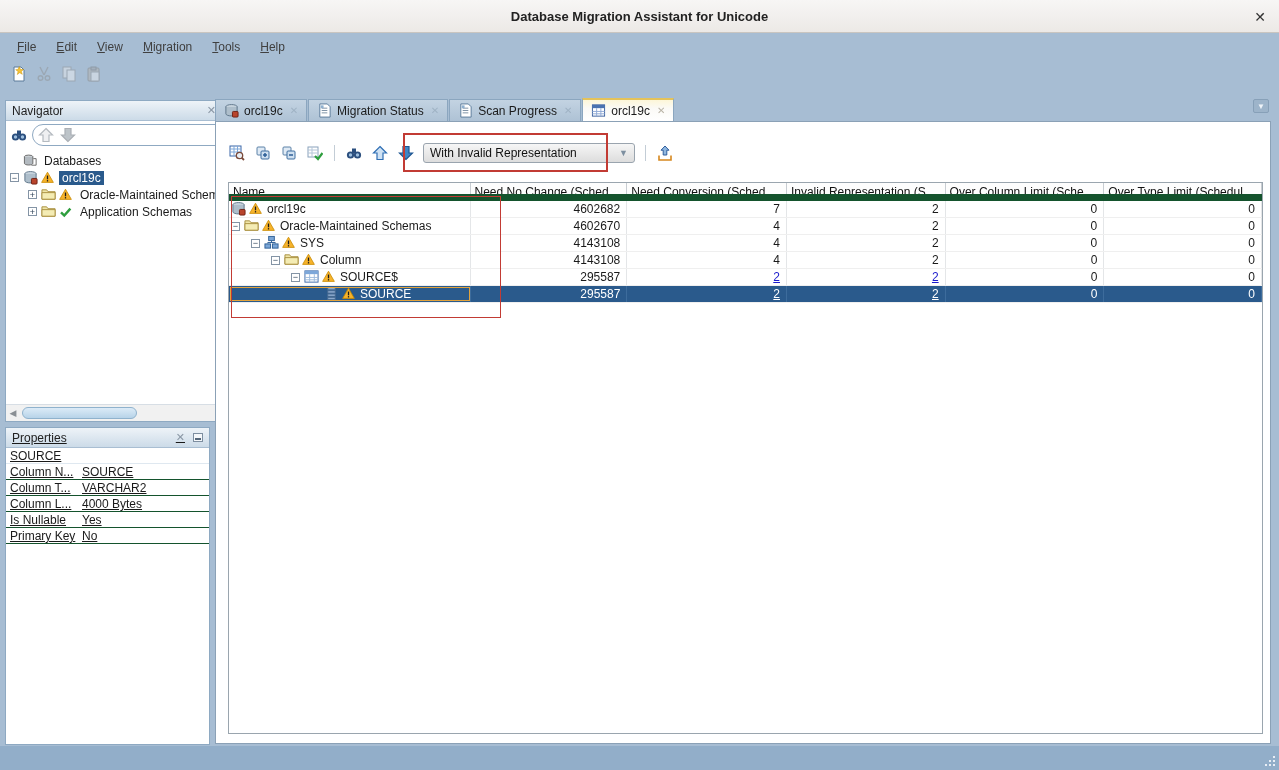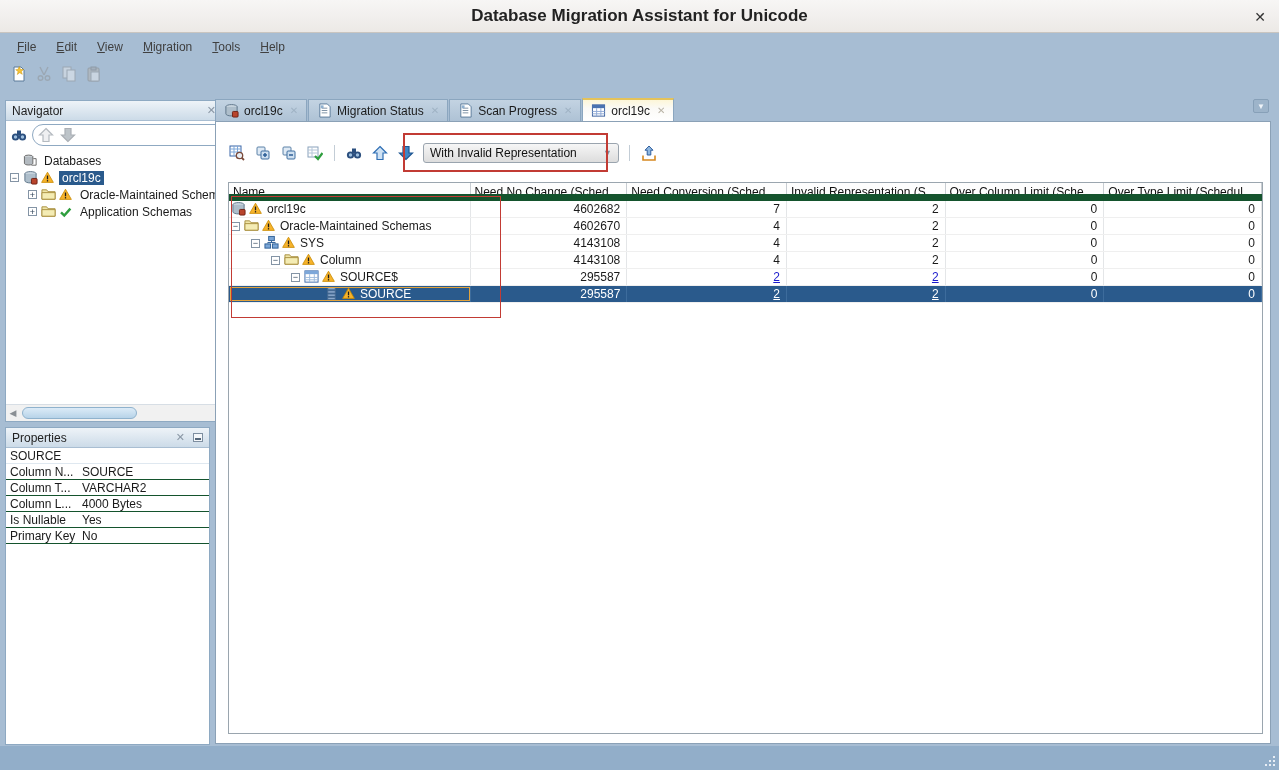--- a/index.html
+++ b/index.html
@@ -4,41 +4,41 @@
 <style>
   * { margin:0; padding:0; box-sizing:border-box; }
   html,body { width:1279px; height:770px; overflow:hidden;
     font-family:"Liberation Sans", sans-serif; font-size:12px; color:#1a1a1a; }
   #window { position:relative; width:1279px; height:770px; background:#a7bdd3; }
 
   
   #titlebar { position:absolute; left:0; top:0; width:1279px; height:33px;
     background:linear-gradient(#f7f6f5,#ece9e6); border-bottom:1px solid #c9c5c0;
     display:flex; align-items:center; justify-content:center; }
-  #titlebar .title { font-weight:bold; font-size:17px; color:#222; }
+  #titlebar .title { font-weight:bold; font-size:13px; color:#222; }
   #titlebar .close { position:absolute; right:10px; top:8px; width:18px; height:18px;
     display:flex; align-items:center; justify-content:center; font-size:14px; color:#333; cursor:default; }
 
   
   #menubar { position:absolute; left:0; top:33px; width:1279px; height:27px;
     display:flex; align-items:center; padding-left:8px; gap:2px; }
   .menu-item { padding:3px 9px; color:#404040; }
   .menu-item u { text-decoration:underline; }
 
   
   #wintoolbar { position:absolute; left:0; top:60px; width:1279px; height:28px;
     display:flex; align-items:center; padding-left:10px; gap:7px; }
   .tbicon { width:18px; height:18px; display:inline-flex; align-items:center; justify-content:center; }
   .tbicon svg { width:16px; height:16px; }
   .disabled { opacity:.45; filter:grayscale(.8); }
 
   
   .panel { position:absolute; background:#fff; border:1px solid #8ea9c2; }
   #navigator { left:5px; top:100px; width:236px; height:322px; }
-  #properties { left:5px; top:427px; width:205px; height:318px; }
+  #properties { left:5px; top:427px; width:205px; height:318px;text-decoration:underline; }
   .panel-header { height:20px; background:linear-gradient(#eef3f8,#ccdbe8);
     border-bottom:1px solid #a9bed2; display:flex; align-items:center; padding:0 6px; }
   .panel-title { flex:1; font-size:12px; color:#222; }
   .panel-x { color:#8a97a5; font-size:11px; margin-right:8px; }
   .panel-min { width:10px; height:9px; border:1px solid #7d8ea0; background:#f4f7fa;
     display:flex; align-items:flex-end; justify-content:center; }
   .panel-min i { display:block; width:6px; height:2px; background:#55677a; margin-bottom:1px; }
 
   
   #nav-findbar { height:28px; display:flex; align-items:center; padding:0 4px; gap:4px;
@@ -90,21 +90,21 @@
   .tab .tclose { color:#9fb2c4; font-size:10px; margin-left:2px; }
   .tab.active .tclose { color:#b9b4a6; }
   #tab-overflow { position:absolute; right:2px; top:0; width:16px; height:14px;
     background:#9db4ca; border:1px solid #87a0b8; border-radius:2px;
     display:flex; align-items:center; justify-content:center; color:#eef3f8; font-size:8px; }
 
   
   #grid-toolbar { position:absolute; left:12px; top:17px; height:28px;
     display:flex; align-items:center; gap:8px; }
   .vsep { width:1px; height:16px; background:#c3cdd6; margin:0 2px; }
-  #filter-combo { width:196px; height:20px; border:1px solid #9aa4ae; border-radius:3px;
+  #filter-combo { width:212px; height:20px; border:1px solid #9aa4ae; border-radius:3px;
     background:linear-gradient(#f6f6f6,#dddddd); display:flex; align-items:center;
     padding:0 6px; gap:6px; }
   #filter-combo .combo-text { flex:1; color:#111; }
   #filter-combo .combo-arrow { color:#7d8fa0; font-size:9px; }
 
   
   #grid { position:absolute; left:12px; top:60px; width:1035px; height:552px;
     border:1px solid #9aa5ae; background:#fff; overflow:hidden; }
   #grid-header { display:flex; height:18px; border-bottom:7px solid #14532d; background:#fdfdfd; }
   .hcell { border-right:1px solid #c8cdd2; padding:2px 4px 0 4px; white-space:nowrap; overflow:hidden; color:#111; }

